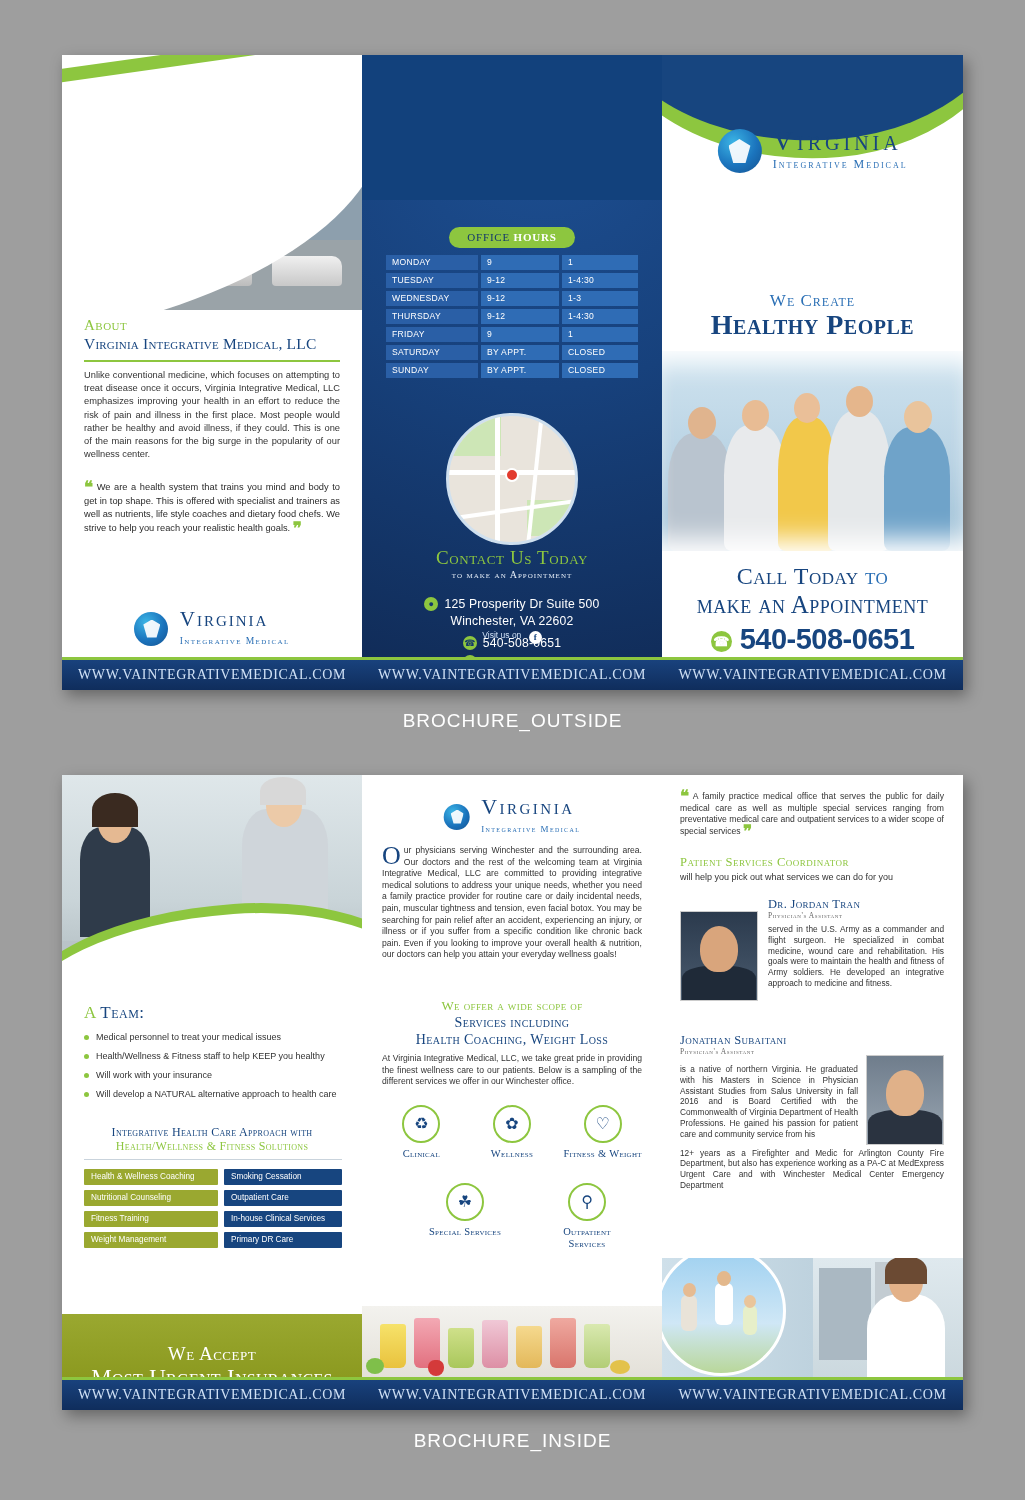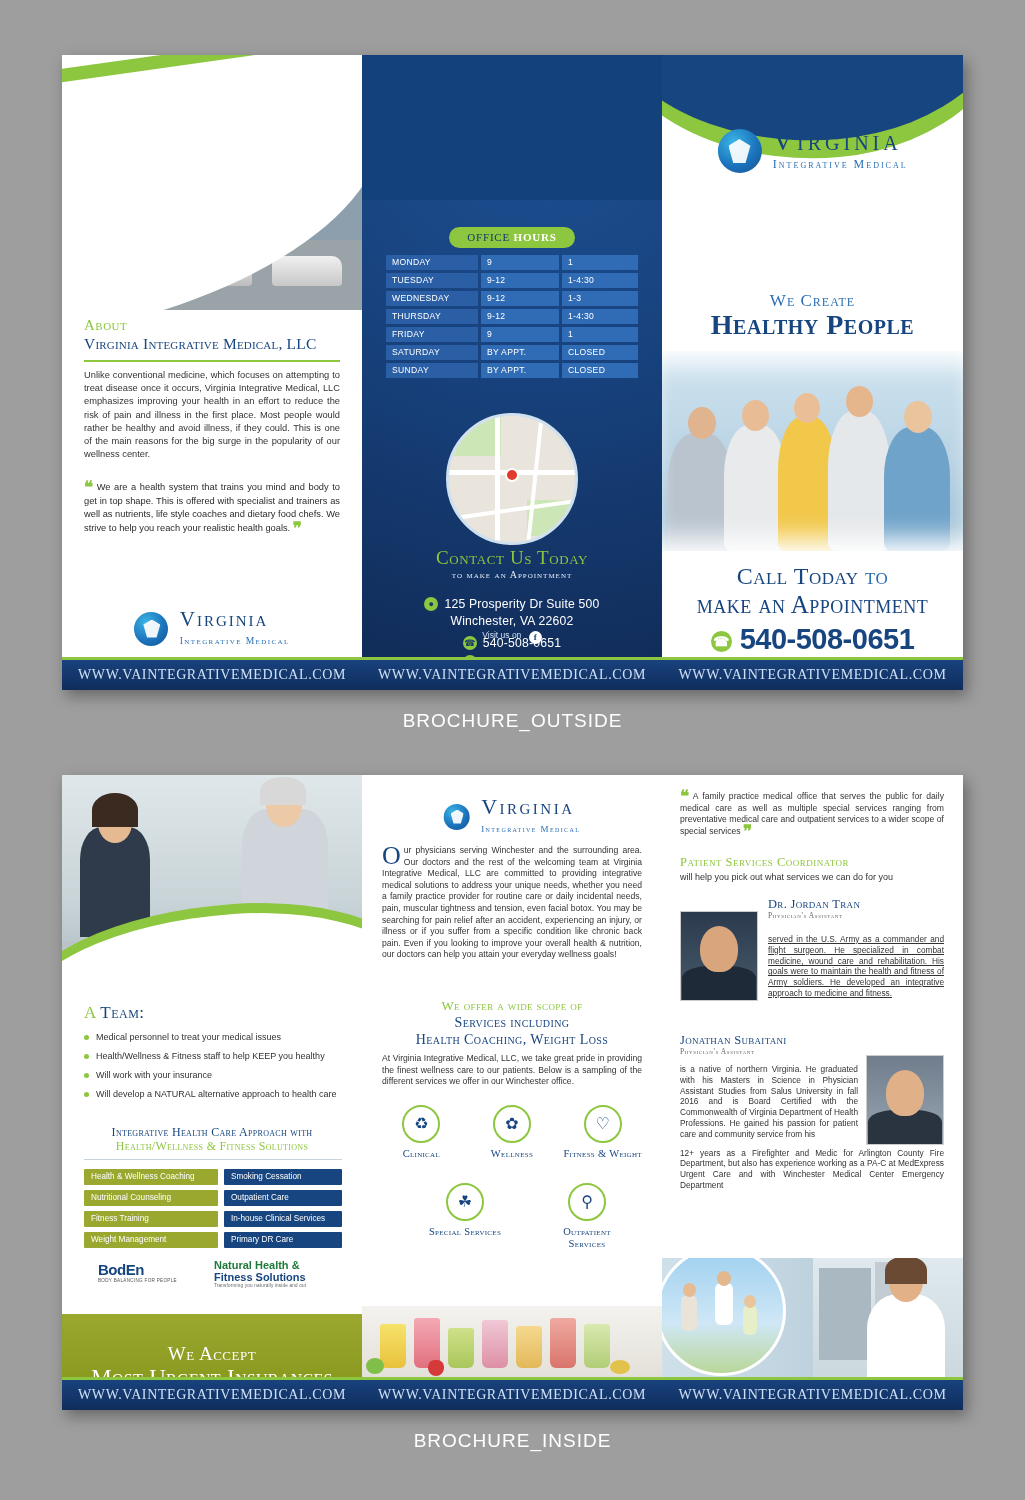--- a/index.html
+++ b/index.html
@@ -597,31 +597,20 @@
       <div class="svc-row">
         <div class="svc olive">Fitness Training</div>
         <div class="svc blue">In-house Clinical Services</div>
       </div>
       <div class="svc-row">
         <div class="svc olive">Weight Management</div>
         <div class="svc blue">Primary DR Care</div>
       </div>
     </div>
 
-    <div class="partners">
-      <div class="booen">
-        <span>BodEn</span>
-        <small>BODY BALANCING FOR PEOPLE</small>
-      </div>
-      <div class="nhfs">
-        <div class="t">Natural Health &amp;</div>
-        <div class="t"><span>Fitness Solutions</span></div>
-        <div class="s">Transforming you naturally inside and out</div>
-      </div>
-    </div>
 
     <div class="accept">
       <div class="a1">We Accept</div>
       <div class="a2">Most Urgent Insurances</div>
     </div>
   </div>
 
   <div class="panel i2">
     <div class="i2-logo">
       <span class="logo-mark sm"></span>
@@ -694,21 +683,21 @@
     <div class="i3-psc-sub">will help you pick out what services we can do for you</div>
 
     <div class="doc" style="top:122px;left:18px;width:264px;">
       <div class="doc-photo" style="left:0;top:14px;">
         <div class="doc-body"></div>
         <div class="doc-face"></div>
       </div>
       <div style="margin-left:88px;">
         <div class="doc-name">Dr. Jordan Tran</div>
         <div class="doc-role">Physician's Assistant</div>
-        <div class="doc-bio" style="margin-top:14px;text-decoration:underline;">served in the U.S. Army as a commander and flight surgeon. He specialized in combat medicine, wound care and rehabilitation. His goals were to maintain the health and fitness of Army soldiers. He developed an integrative approach to medicine and fitness.</div>
+        <div class="doc-bio" style="margin-top:4px;">served in the U.S. Army as a commander and flight surgeon. He specialized in combat medicine, wound care and rehabilitation. His goals were to maintain the health and fitness of Army soldiers. He developed an integrative approach to medicine and fitness.</div>
       </div>
     </div>
 
     <div class="doc" style="top:258px;left:18px;width:264px;">
       <div class="doc-photo" style="right:0;top:22px;background:linear-gradient(180deg,#6f7d8c 0%,#9aa6b2 100%);">
         <div class="doc-body" style="background:#2a3340;"></div>
         <div class="doc-face" style="background:#e0b189;"></div>
       </div>
       <div class="doc-name">Jonathan Subaitani</div>
       <div class="doc-role">Physician's Assistant</div>

